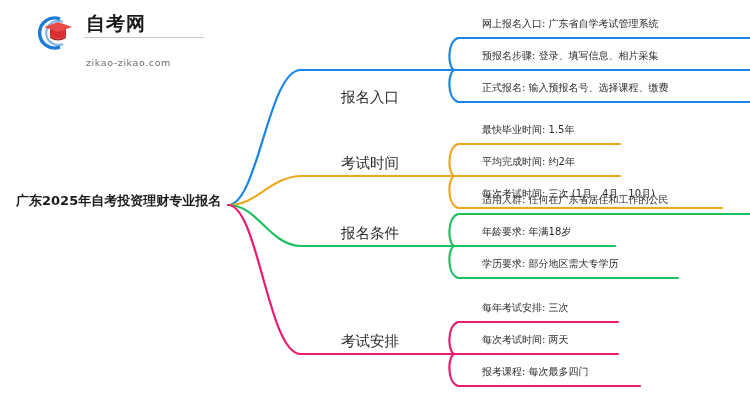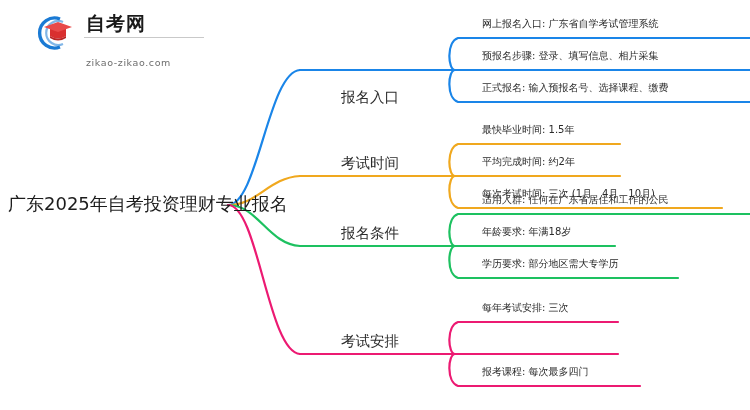--- a/index.html
+++ b/index.html
@@ -29,22 +29,22 @@
     margin-top:18px;
   }
 
   
   #wires{position:absolute;left:0;top:0;width:750px;height:410px;}
   #wires path{fill:none;stroke-linecap:round;}
 
   
   .node{position:absolute;white-space:nowrap;color:#2b2b2b;}
   .root{
-    left:8px;top:192px;
-    font-size:18px;font-weight:normal;color:#1c1c1c;
+    left:16px;top:192px;
+    font-size:13px;font-weight:bold;color:#1c1c1c;
     font-family:"DejaVu Sans","Liberation Sans",sans-serif;
   }
   .branch{
     font-size:14.5px;color:#2b2b2b;
     font-family:"DejaVu Sans","Liberation Sans",sans-serif;
   }
   .leaf{
     left:482px;
     font-size:10px;color:#2b2b2b;
     font-family:"DejaVu Sans","Liberation Sans",sans-serif;
@@ -108,15 +108,16 @@
 
   <div class="node leaf" style="top:123px;">最快毕业时间: 1.5年</div>
   <div class="node leaf" style="top:155px;">平均完成时间: 约2年</div>
   <div class="node leaf" style="top:187px;">每次考试时间: 三次 (1月、4月、10月)</div>
 
   <div class="node leaf" style="top:193px;">适用人群: 任何在广东省居住和工作的公民</div>
   <div class="node leaf" style="top:225px;">年龄要求: 年满18岁</div>
   <div class="node leaf" style="top:257px;">学历要求: 部分地区需大专学历</div>
 
   <div class="node leaf" style="top:301px;">每年考试安排: 三次</div>
+  <div class="node leaf" style="top:333px;">每次考试时间: 两天</div>
   <div class="node leaf" style="top:365px;">报考课程: 每次最多四门</div>
 
 </div>
 
 </body></html>

